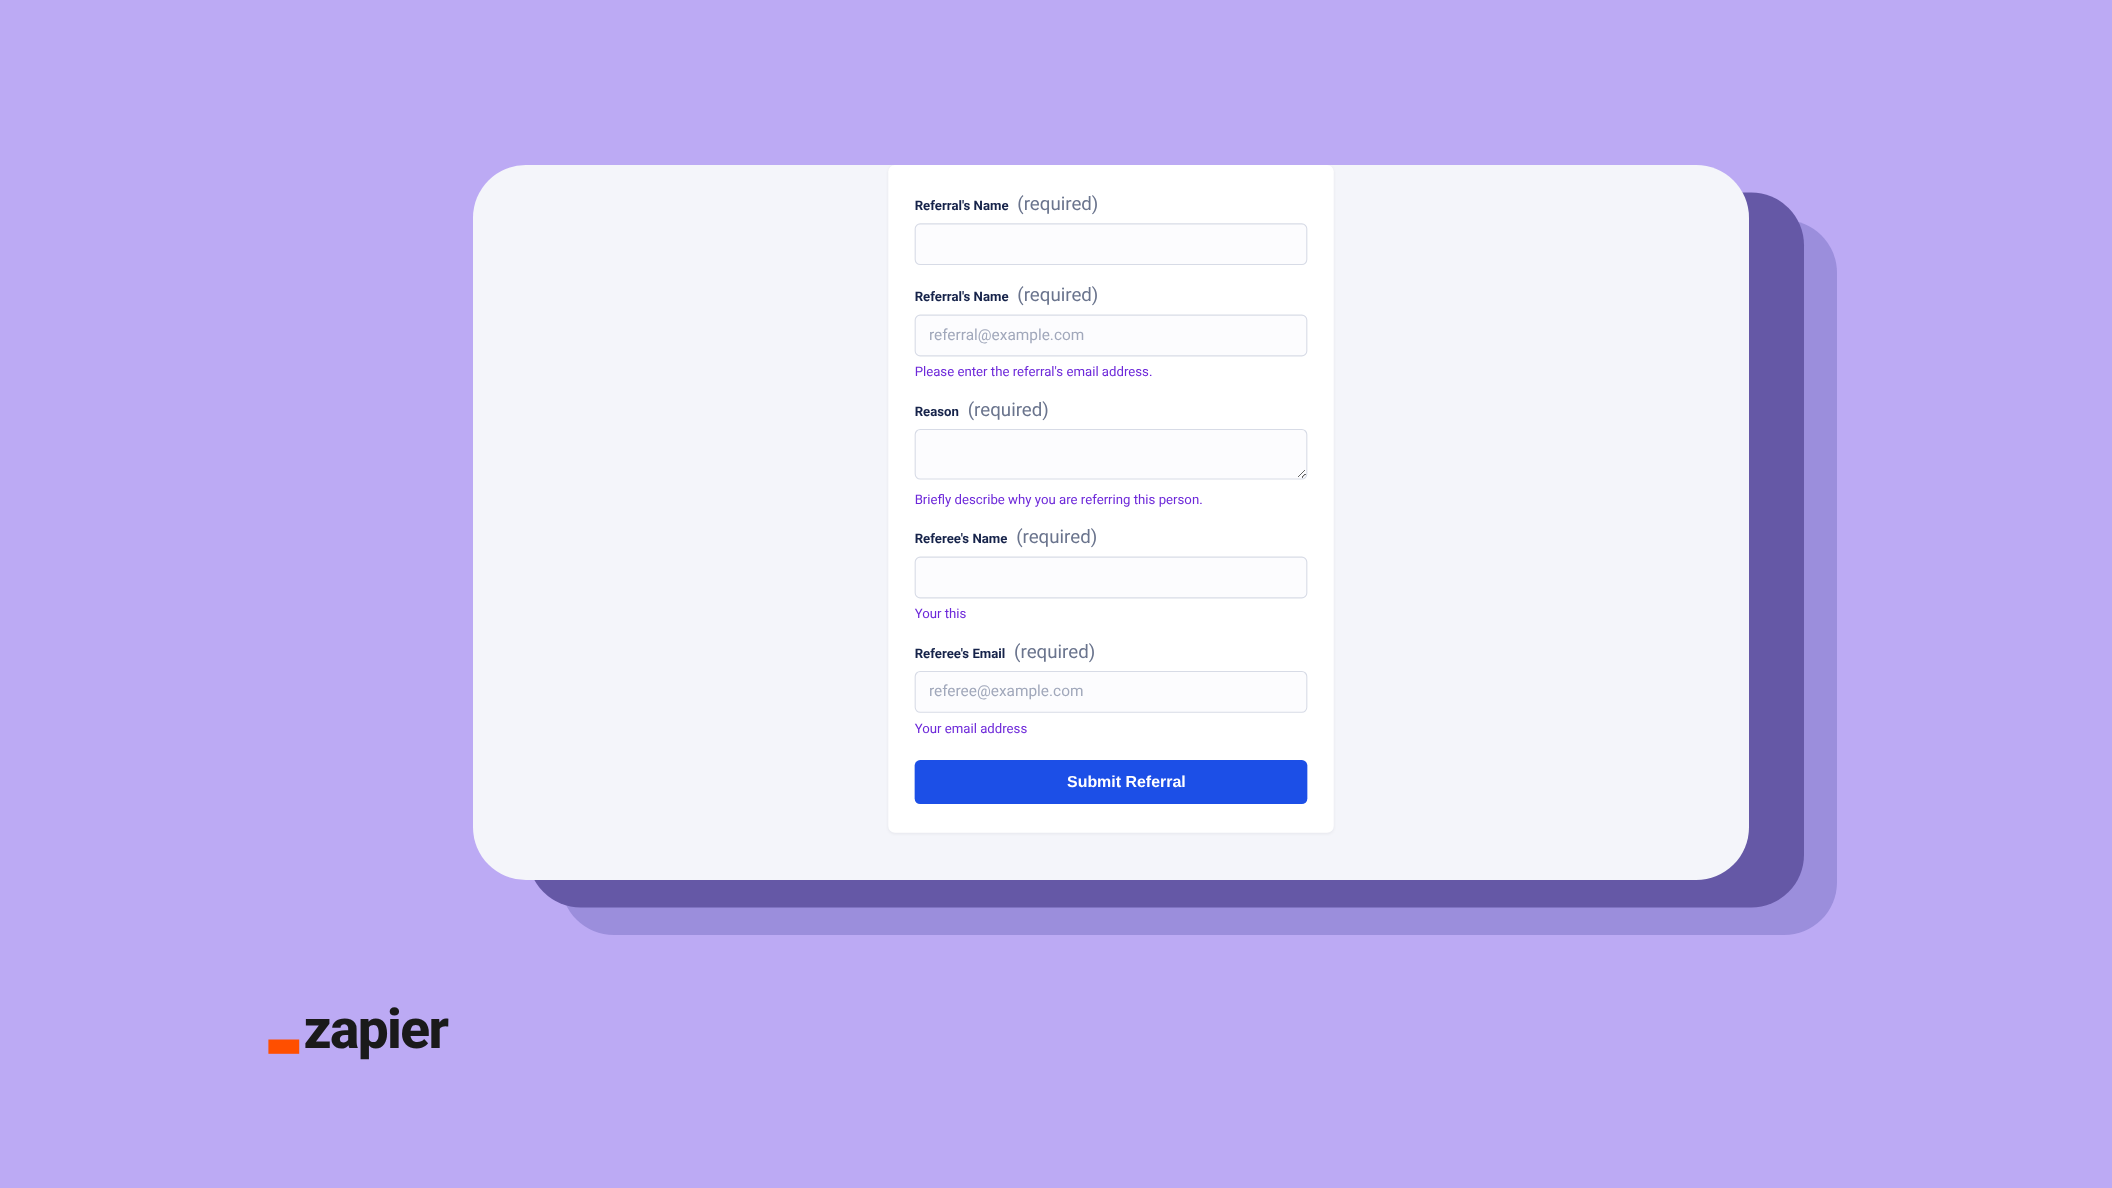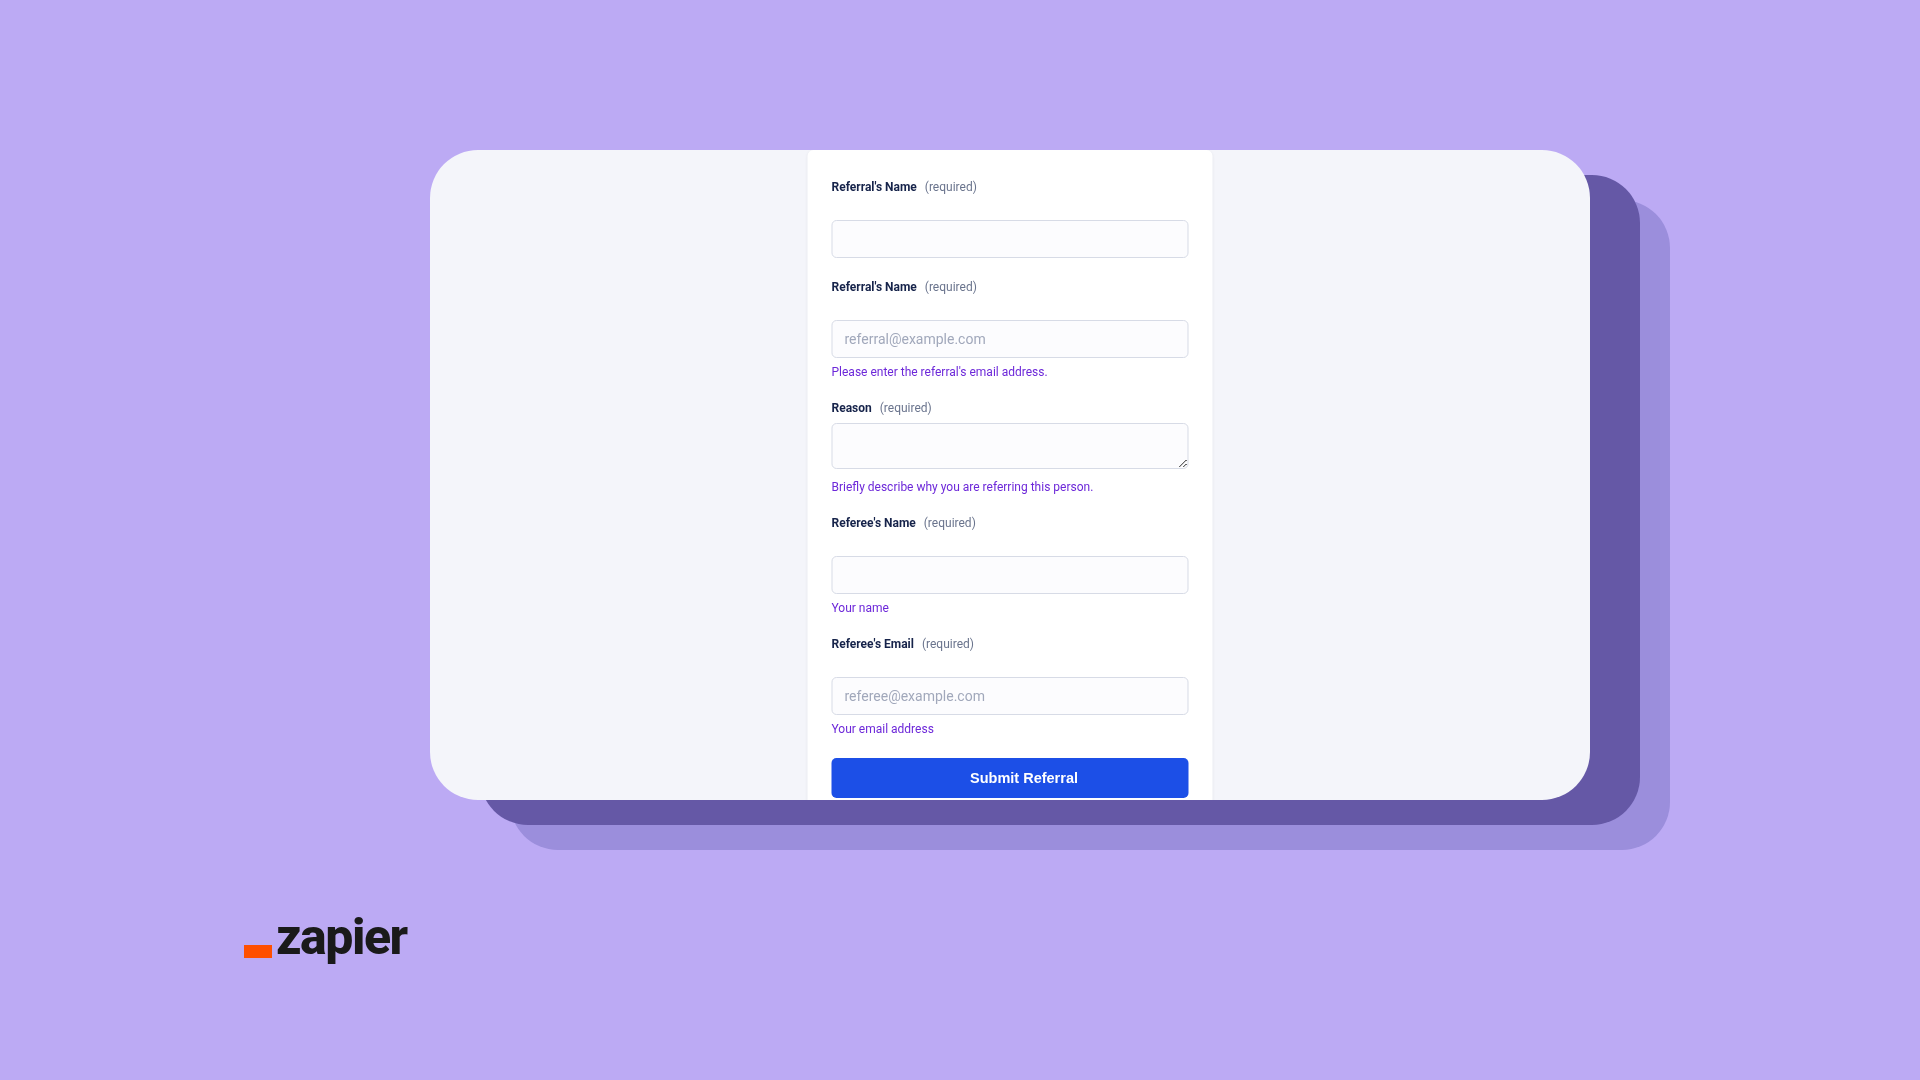--- a/index.html
+++ b/index.html
@@ -43,37 +43,37 @@
   .field:last-of-type { margin-bottom: 22px; }
 
   .label-row { margin-bottom: 7px; }
   .label-main {
     font-weight: 700;
     font-size: 12px;
     color: #16234a;
   }
   .label-req {
     font-weight: 400;
-    font-size: 12px;
+    font-size: 17px;
     color: #6a748d;
     margin-left: 4px;
   }
 
   .text-input, .textarea-input {
     width: 100%;
     border: 1px solid #d7dbe6;
     border-radius: 5px;
     background: #fcfcfe;
     font-size: 14px;
     color: #334;
     padding: 9px 12px;
     outline: none;
     font-family: inherit;
   }
-  .text-input { height: 38px; margin-top: 18px; }
+  .text-input { height: 38px; }
   .textarea-input { height: 46px; resize: vertical; }
   .text-input::placeholder, .textarea-input::placeholder { color: #a1a8bb; }
 
   .help-text {
     font-size: 12px;
     color: #6d28d9;
     margin-top: 7px;
   }
 
   .submit-btn {
@@ -151,21 +151,21 @@
       <div class="help-text">Briefly describe why you are referring this person.</div>
     </div>
 
     
     <div class="field">
       <div class="label-row">
         <span class="label-main">Referee's Name</span>
         <span class="label-req">(required)</span>
       </div>
       <input type="text" class="text-input" placeholder="" style="">
-      <div class="help-text">Your name</div>
+      <div class="help-text">Your this</div>
     </div>
 
     
     <div class="field">
       <div class="label-row">
         <span class="label-main">Referee's Email</span>
         <span class="label-req">(required)</span>
       </div>
       <input type="text" class="text-input" placeholder="referee@example.com" style="">
       <div class="help-text">Your email address</div>

